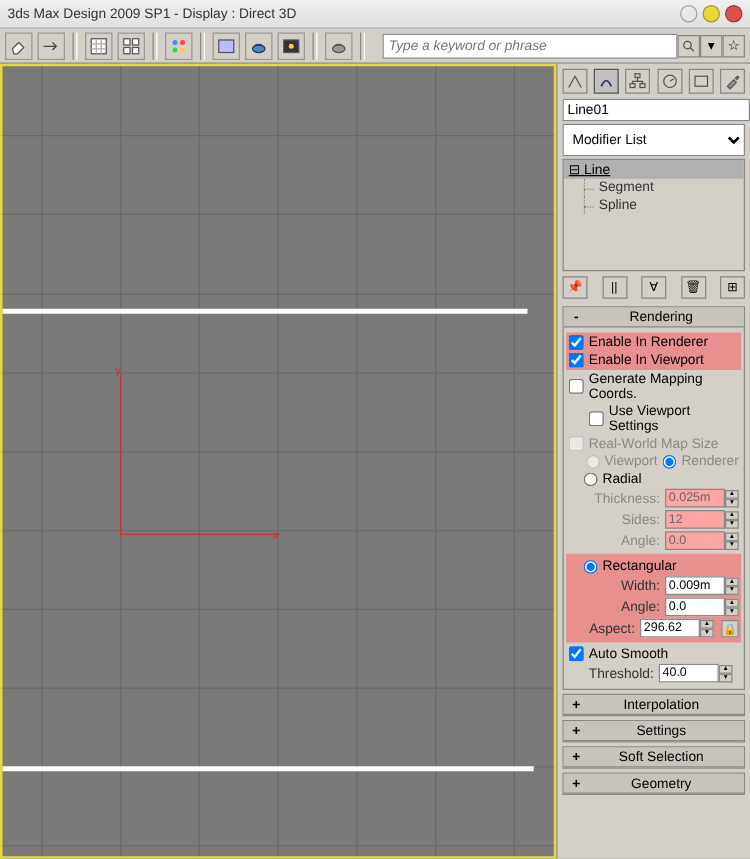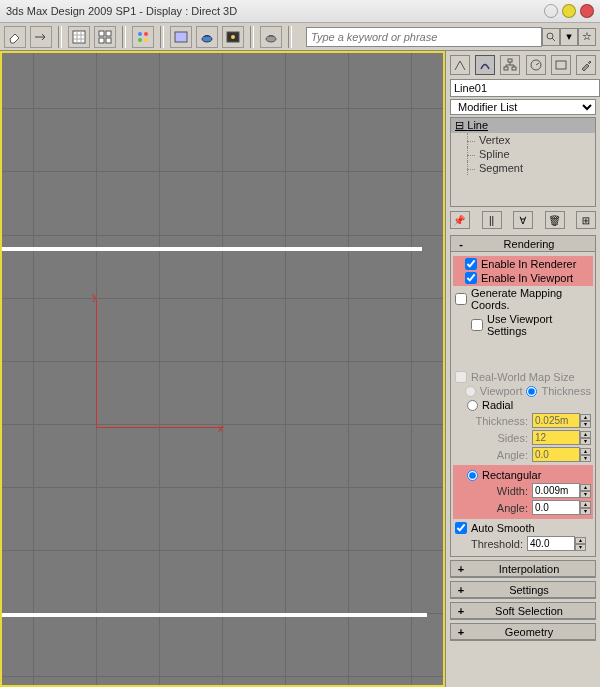--- a/index.html
+++ b/index.html
@@ -29,51 +29,51 @@
 .viewport .white-line { position: absolute; height: 4px; background: #fff; left: 0; }
 
 .side { width: 155px; background: #d4d0c8; border-left: 1px solid #888; padding: 4px; overflow: hidden; }
 .cmd-tabs { display: flex; gap: 1px; margin-bottom: 4px; justify-content: space-between; }
 .cmd-tab { width: 20px; height: 20px; border: 1px solid #888; background: #d4d0c8; display: flex; align-items: center; justify-content: center; }
 .cmd-tab.active { background: #c0c0c0; border-color: #555; }
 
 .name-row { display: flex; gap: 2px; margin-bottom: 2px; }
 .name-row input { flex: 1; height: 18px; border: 1px solid #888; background: #fff; padding: 0 3px; }
 
-.mod-list { width: 100%; height: 16px; border: 1px solid #888; background: #fff; padding: 0 3px; margin-bottom: 2px; }
+.mod-list { width: 100%; height: 26px; border: 1px solid #888; background: #fff; padding: 0 3px; margin-bottom: 2px; }
 .stack { height: 90px; border: 1px solid #888; background: #d4d0c8; overflow: auto; font-size: 11px; }
 .stack .node { padding: 1px 4px; }
 .stack .node.root { background: #b0b0b0; text-decoration: underline; }
 .stack .sub { padding: 1px 4px 1px 28px; color: #333; position: relative; }
 .stack .sub::before { content: ""; position: absolute; left: 16px; top: 0; bottom: 0; border-left: 1px dotted #888; }
 .stack .sub::after { content: ""; position: absolute; left: 16px; top: 8px; width: 8px; border-top: 1px dotted #888; }
 
 .stack-tools { display: flex; gap: 2px; margin-top: 4px; justify-content: space-between; }
 .stack-tools .st-btn { width: 20px; height: 18px; border: 1px solid #888; background: #d4d0c8; display:flex; align-items:center; justify-content:center; font-size:10px; }
 
 .rollout { border: 1px solid #888; margin-top: 6px; background: #d4d0c8; }
 .rollout-hdr { height: 16px; background: #c8c4bc; border-bottom: 1px solid #888; display: flex; align-items: center; padding: 0 4px; cursor: pointer; }
 .rollout-hdr .pm { width: 12px; text-align: center; font-weight: bold; }
 .rollout-hdr .lbl { flex: 1; text-align: center; }
 .rollout-body { padding: 4px; }
 
 .chk { display: flex; align-items: center; gap: 4px; padding: 1px 0; }
 .chk input { width: 12px; height: 12px; }
-.chk.disabled { color: #888; margin-top: 32px; }
-.hl-red { background: #e89090; padding: 1px 12px; margin: 0 -2px; }
+.chk.disabled { color: #888; }
+.hl-red { background: #e89090; padding: 1px 2px; margin: 0 -2px; }
 
 .radio-row { display: flex; align-items: center; gap: 4px; padding: 1px 0; }
 .radio-row input { width: 11px; height: 11px; }
 
 .param-row { display: flex; align-items: center; gap: 4px; padding: 1px 0; justify-content: flex-end; }
 .param-row .plbl { text-align: right; color: #333; }
 .param-row.disabled .plbl { color: #888; }
 .spinner { display: flex; align-items: center; }
 .spinner input { width: 48px; height: 15px; border: 1px solid #888; background: #fff; padding: 0 2px; font-size: 10px; }
-.spinner.disabled input { background: #fde047; color: #666; }
+.spinner.disabled input { background: #fca5a5; color: #666; }
 .spin-btns { width: 11px; display: flex; flex-direction: column; }
 .spin-btns .sb { height: 7px; width: 11px; border: 1px solid #888; background: #d4d0c8; font-size: 6px; line-height: 5px; text-align: center; }
 
 .rect-group { background: #e89090; padding: 3px 2px; margin: 2px -2px; }
 .lock-btn { width: 14px; height: 14px; border: 1px solid #888; background: #d4d0c8; display:inline-flex; align-items:center; justify-content:center; font-size:9px; margin-left:2px; }
 
 .mini-rollout { border: 1px solid #888; margin-top: 3px; }
 .mini-rollout .rollout-hdr { background: #c8c4bc; }
 </style>
 </head>
@@ -232,23 +232,22 @@
       <input type="text" value="Line01" style="">
 
     </div>
 
     <select class="mod-list">
       <option>Modifier List</option>
     </select>
 
     <div class="stack">
       <div class="node root">⊟ <span>Line</span></div>
-      <div class="sub">Vertex</div>
+      <div class="sub">Segment</div>
       <div class="sub">Spline</div>
-      <div class="sub">Segment</div>
     </div>
 
     <div class="stack-tools">
       <div class="st-btn">📌</div>
       <div class="st-btn">||</div>
       <div class="st-btn">∀</div>
       <div class="st-btn">🗑</div>
       <div class="st-btn">⊞</div>
     </div>
 
@@ -279,21 +278,21 @@
           </div>
         <div class="chk disabled">
             <input type="checkbox" disabled="" style="">
             <span>Real-World Map Size</span>
           </div>
 
         <div class="radio-row" style="justify-content:flex-end; color:#888">
           <input type="radio" disabled="" style="">
             <span>Viewport</span>
           <input type="radio" checked="" style="">
-            <span>Thickness</span>
+            <span>Renderer</span>
         </div>
 
         <div class="radio-row" style="padding-left:12px">
             <input type="radio" style="">
             <span>Radial</span>
           </div>
         <div class="param-row disabled">
             <span class="plbl">Thickness:</span>
             <div class="spinner disabled">
               <input disabled="" value="0.025m" style="">
@@ -342,20 +341,31 @@
           <div class="param-row">
               <span class="plbl">Angle:</span>
               <div class="spinner">
                 <input value="0.0" style="">
                 <div class="spin-btns">
                   <div class="sb">▴</div>
                   <div class="sb">▾</div>
                 </div>
               </div>
             </div>
+          <div class="param-row">
+              <span class="plbl">Aspect:</span>
+              <div class="spinner">
+                <input value="296.62" style="">
+                <div class="spin-btns">
+                  <div class="sb">▴</div>
+                  <div class="sb">▾</div>
+                </div>
+              </div>
+              <div class="lock-btn">🔒</div>
+            </div>
         </div>
 
         <div class="chk">
             <input type="checkbox" checked="" style="">
             <span>Auto Smooth</span>
           </div>
         <div class="param-row" style="justify-content:flex-start; padding-left:16px">
             <span class="plbl">Threshold:</span>
             <div class="spinner">
               <input value="40.0" style="">

